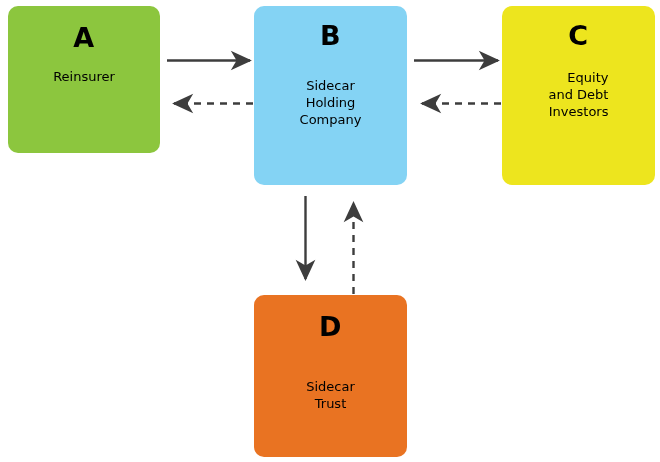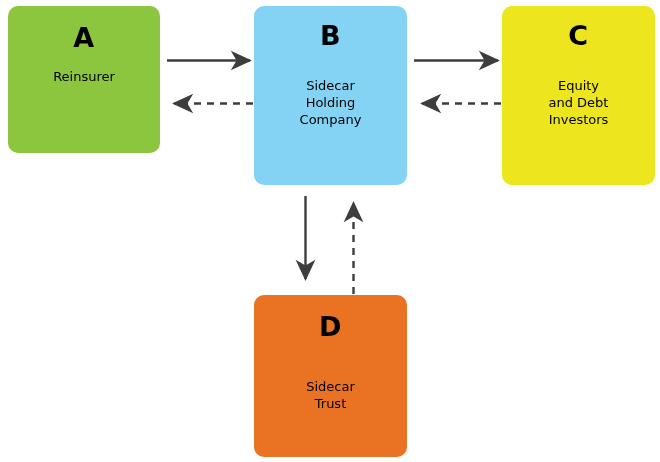--- a/index.html
+++ b/index.html
@@ -57,21 +57,21 @@
     padding-top: 16px;
   }
   #node-b .node-label { margin-top: 28px; }
   
   #node-c {
     left: 502px; top: 6px;
     width: 153px; height: 179px;
     background: #EDE51E;
     padding-top: 16px;
   }
-  #node-c .node-label { margin-top: 28px; }
+  #node-c .node-label { margin-top: 20px; text-align: right; }
   
   #node-d {
     left: 254px; top: 295px;
     width: 153px; height: 162px;
     background: #E97322;
     padding-top: 18px;
   }
   #node-d .node-label { margin-top: 38px; }
 
   #edges {

